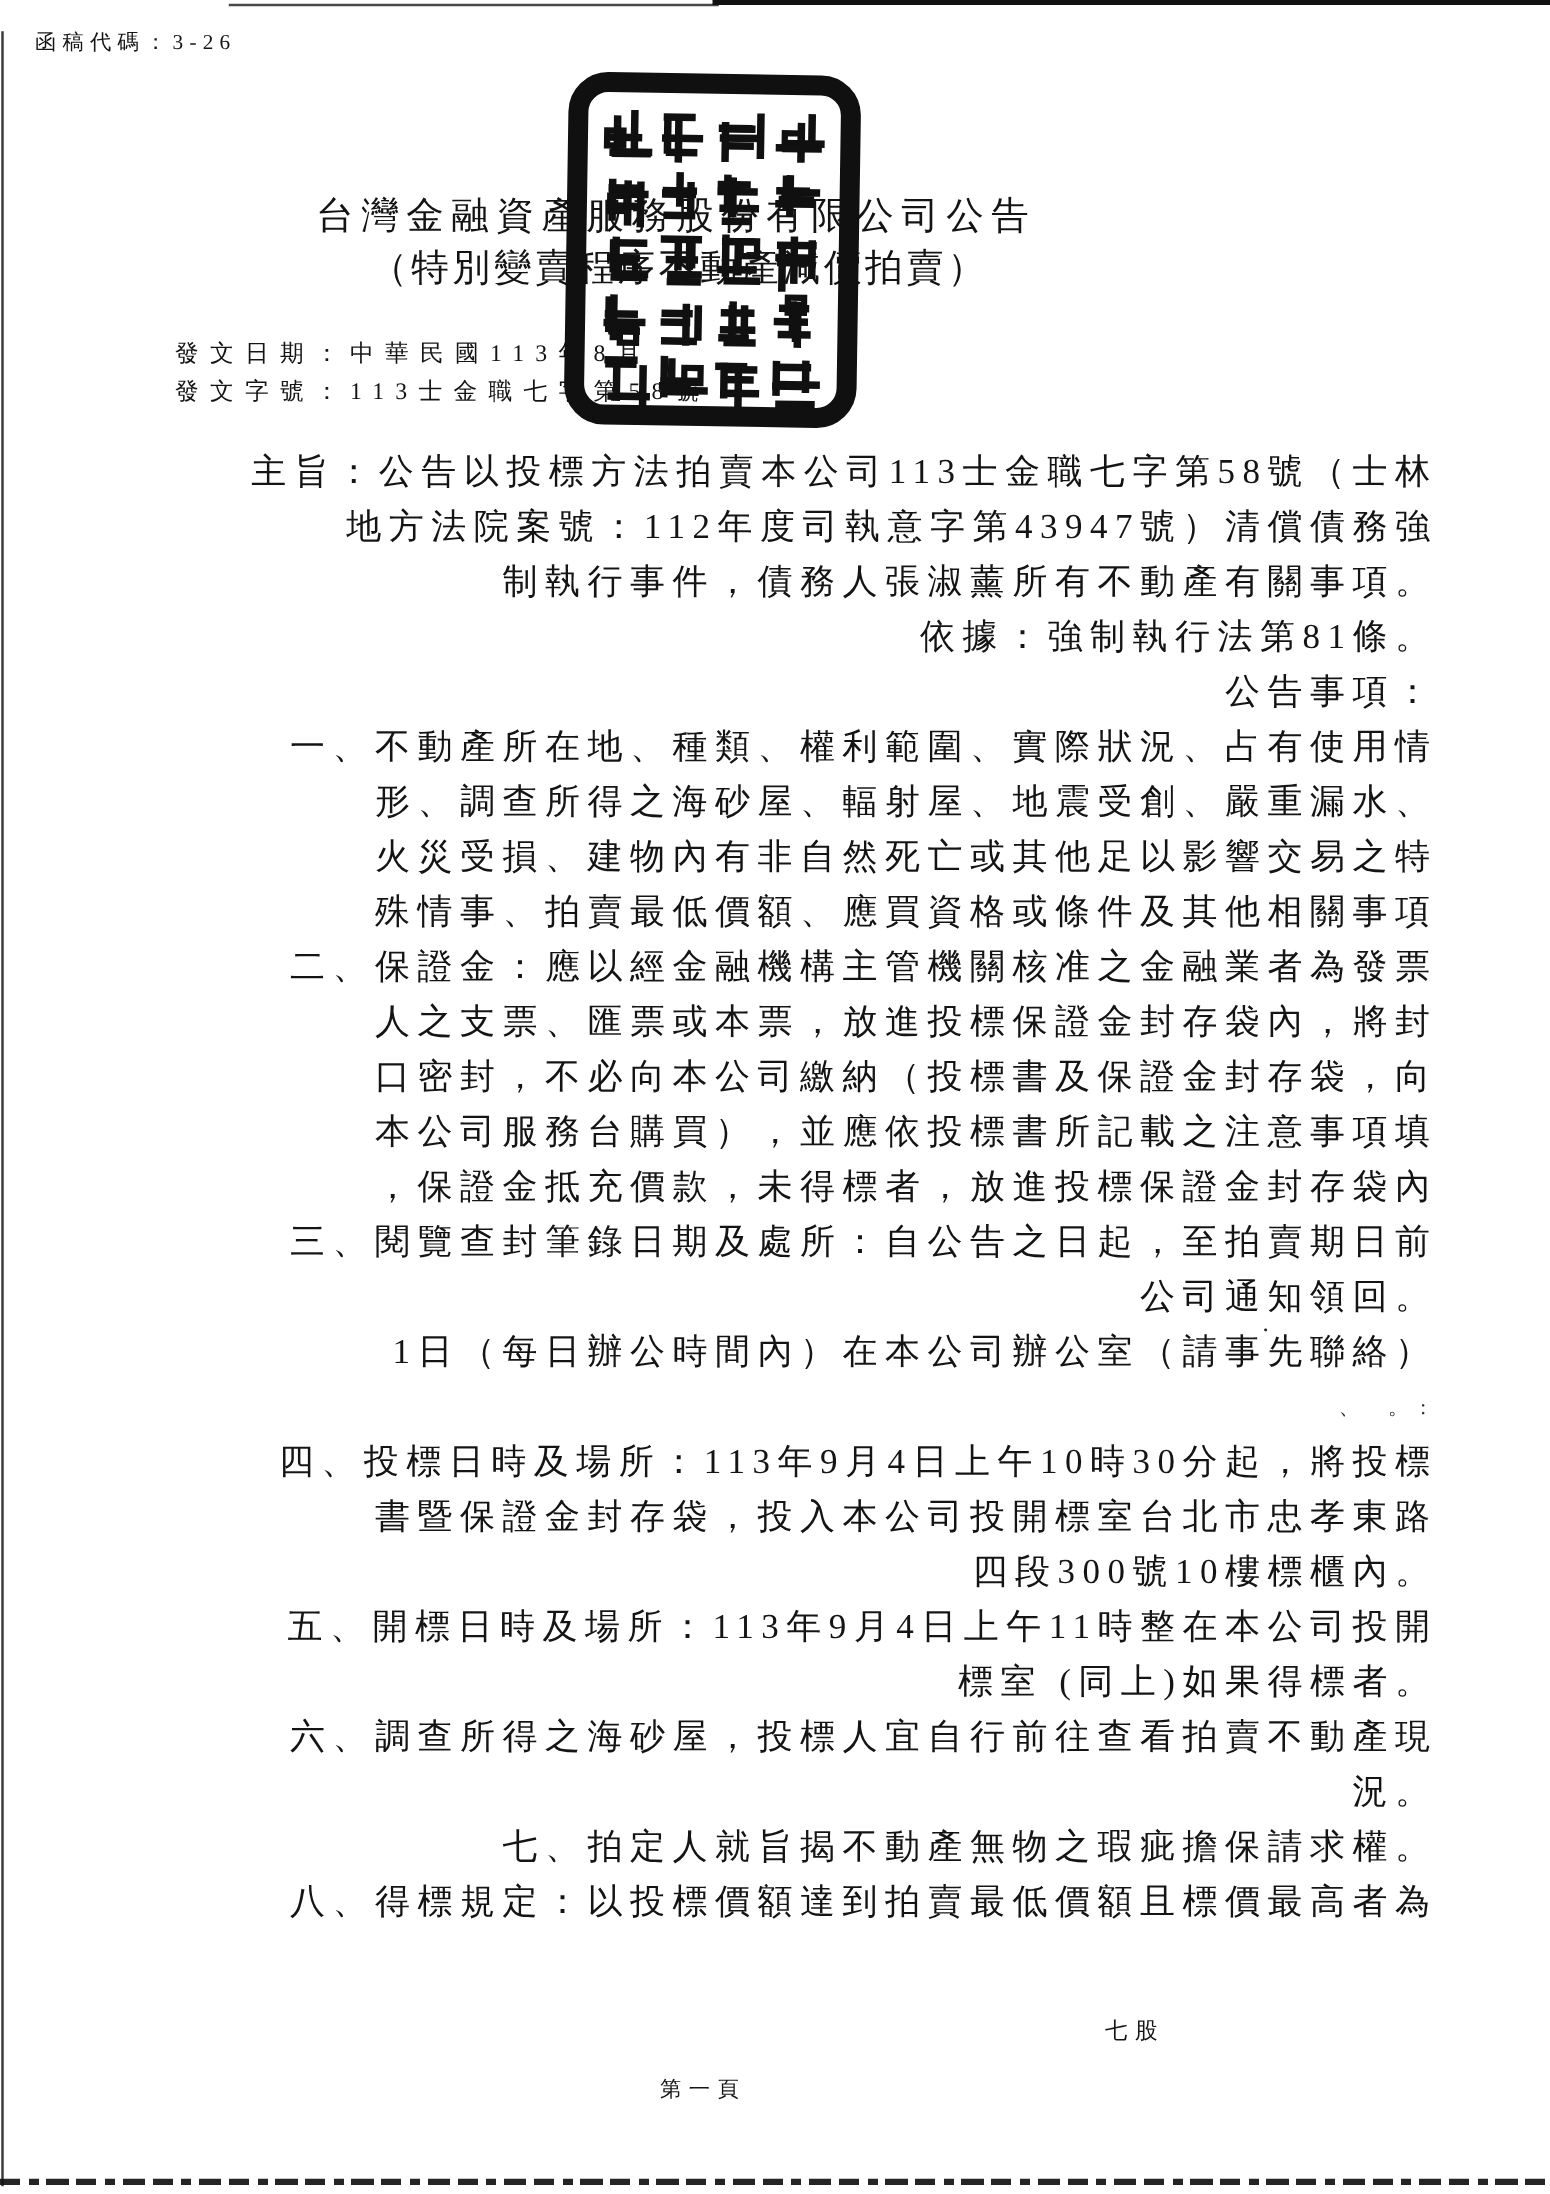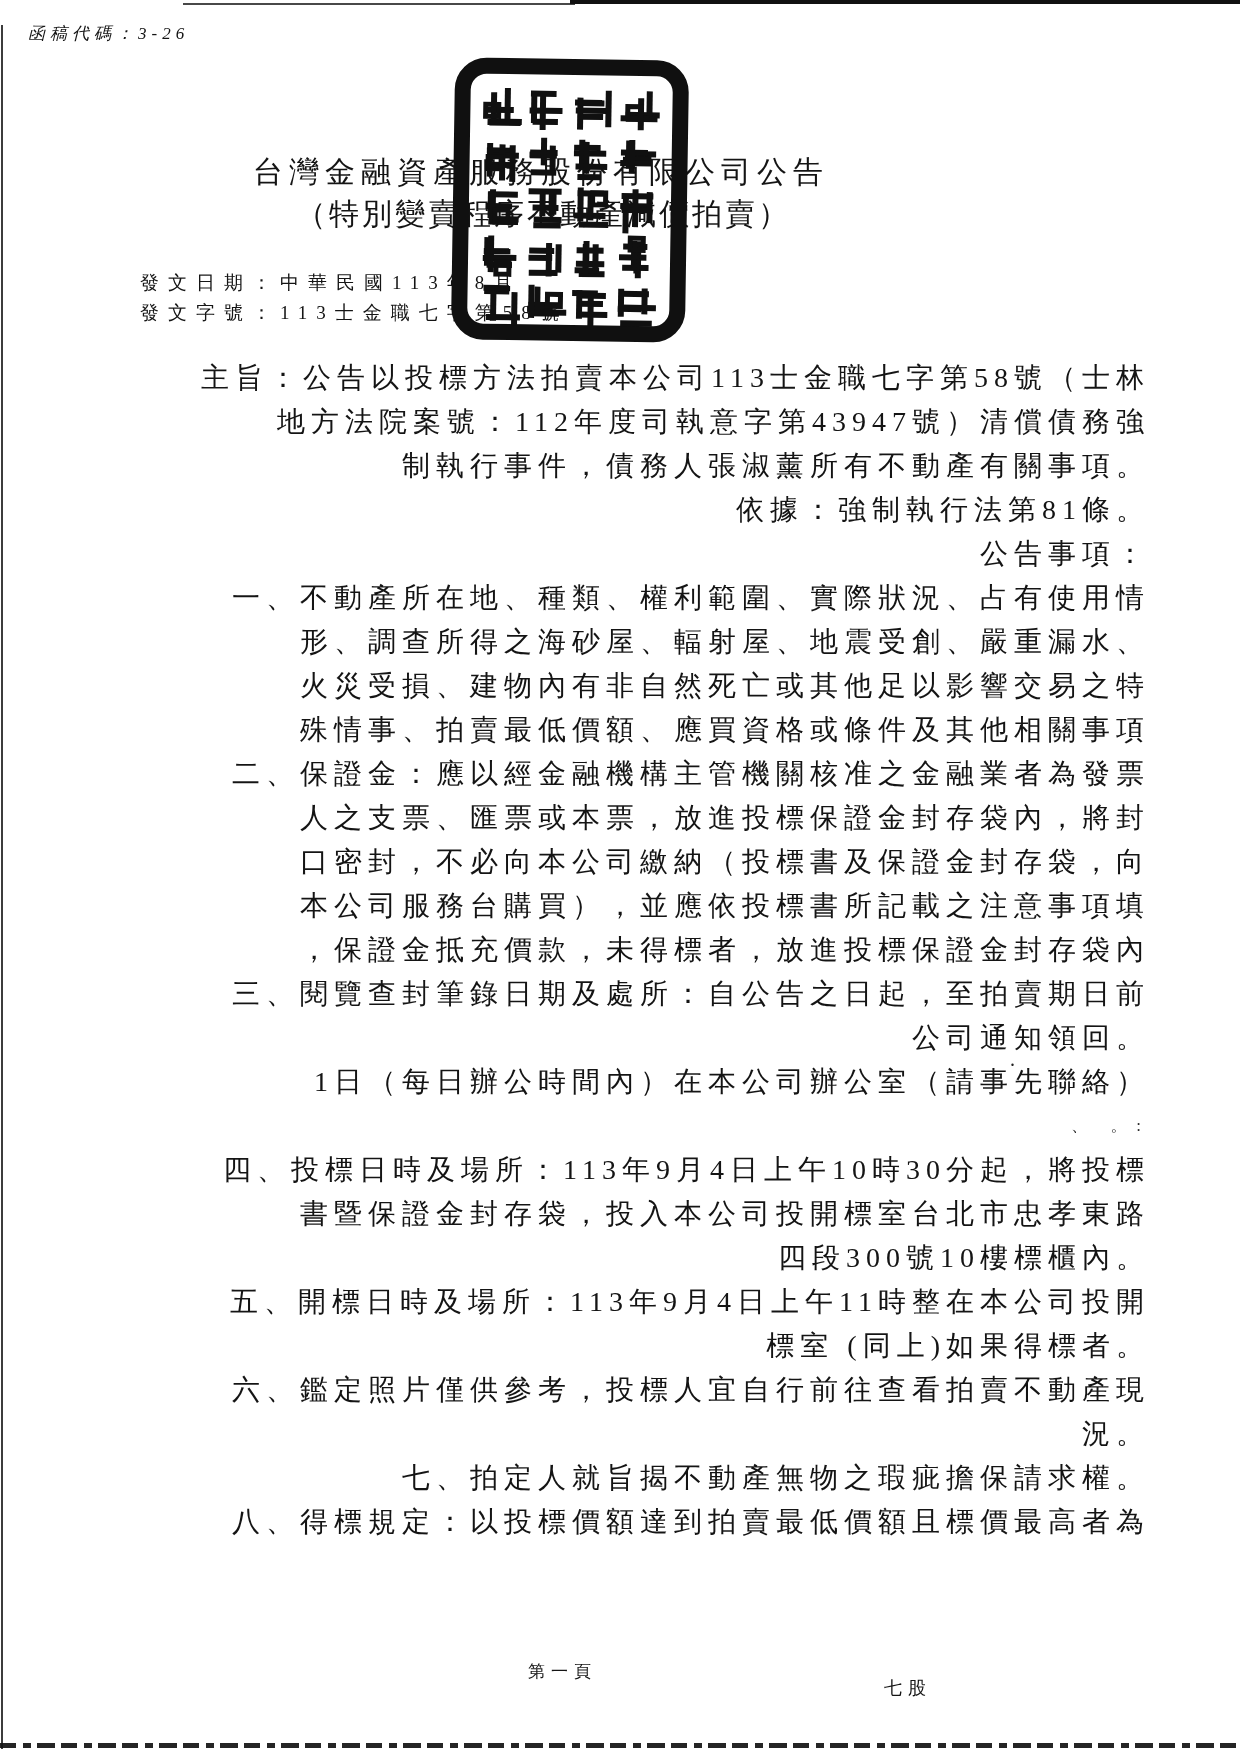--- a/index.html
+++ b/index.html
@@ -4,40 +4,40 @@
 <style>
   html,body{margin:0;padding:0;}
   body{
     width:1240px;height:1755px;position:relative;overflow:hidden;
     background:#ffffff;color:#141414;
     font-family:"Liberation Serif","DejaVu Serif",serif;
   }
   .abs{position:absolute;}
   #doc-code{
     left:28px;top:22px;font-size:17px;letter-spacing:5px;
-    font-style:italic;white-space:nowrap;
+    white-space:nowrap;
   }
   #title-line1{left:253px;top:152px;font-size:30px;letter-spacing:6px;white-space:nowrap;}
   #title-line2{left:296px;top:194px;font-size:30px;letter-spacing:3px;white-space:nowrap;}
   #issue-date{left:140px;top:270px;font-size:19px;letter-spacing:9px;white-space:nowrap;}
   #issue-number{left:140px;top:300px;font-size:19px;letter-spacing:9px;white-space:nowrap;}
   #seal{
     left:452px;top:58px;width:236px;height:284px;
     transform:rotate(0.9deg);
   }
   #body-text{left:140px;top:356px;width:1010px;text-align:right;}
   .line{
     height:44px;line-height:44px;font-size:28px;letter-spacing:6px;
     white-space:nowrap;
   }
   .ind-1{padding-left:40px;}
   .ind-2{padding-left:85px;}
   .ind-3{padding-left:46px;font-size:17px;letter-spacing:9px;color:#2a2a2a;}
   #footer-page{left:528px;top:1660px;font-size:17px;letter-spacing:6px;white-space:nowrap;}
-  #footer-unit{left:884px;top:1676px;font-size:18px;letter-spacing:6px;white-space:nowrap;}
+  #footer-unit{left:884px;top:1612px;font-size:18px;letter-spacing:6px;white-space:nowrap;}
   
   #edge-left{left:1px;top:25px;width:2px;height:1724px;background:#1a1a1a;opacity:.85;}
   #edge-top-a{left:183px;top:3px;width:392px;height:2px;background:#1a1a1a;opacity:.8;}
   #edge-top-b{left:570px;top:0px;width:670px;height:4px;background:#111;}
   #edge-bottom{
     left:0;top:1743px;width:1240px;height:5px;opacity:.92;
     background:repeating-linear-gradient(90deg,
       #121212 0 16px, transparent 16px 23px,
       #121212 23px 31px, transparent 31px 37px,
       #121212 37px 55px, transparent 55px 61px);
@@ -204,21 +204,21 @@
     <div class="line ind-2">，保證金抵充價款，未得標者，放進投標保證金封存袋內</div>
     <div class="line ind-1">三、閱覽查封筆錄日期及處所：自公告之日起，至拍賣期日前</div>
     <div class="line ind-2">公司通知領回。</div>
     <div class="line ind-2">1日（每日辦公時間內）在本公司辦公室（請事先聯絡）</div>
     <div class="line ind-3">、 。:</div>
     <div class="line ind-1">四、投標日時及場所：113年9月4日上午10時30分起，將投標</div>
     <div class="line ind-2">書暨保證金封存袋，投入本公司投開標室台北市忠孝東路</div>
     <div class="line ind-2">四段300號10樓標櫃內。</div>
     <div class="line ind-1">五、開標日時及場所：113年9月4日上午11時整在本公司投開</div>
     <div class="line ind-2">標室 (同上)如果得標者。</div>
-    <div class="line ind-1">六、鑑定照片僅供參考，投標人宜自行前往查看拍賣不動產現</div>
+    <div class="line ind-1">六、調查所得之海砂屋，投標人宜自行前往查看拍賣不動產現</div>
     <div class="line ind-2">況。</div>
     <div class="line ind-1">七、拍定人就旨揭不動產無物之瑕疵擔保請求權。</div>
     <div class="line ind-1">八、得標規定：以投標價額達到拍賣最低價額且標價最高者為</div>
   </div>
 
 <div class="abs" id="footer-page">第一頁</div>
 <div class="abs" id="footer-unit">七股</div>
 
 <div class="abs" id="margin-dot">.</div>
 

